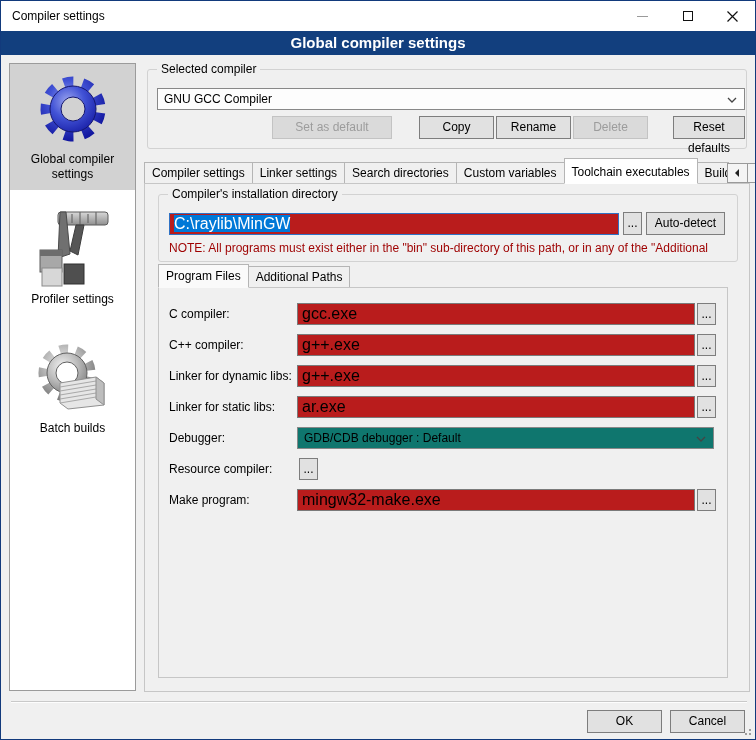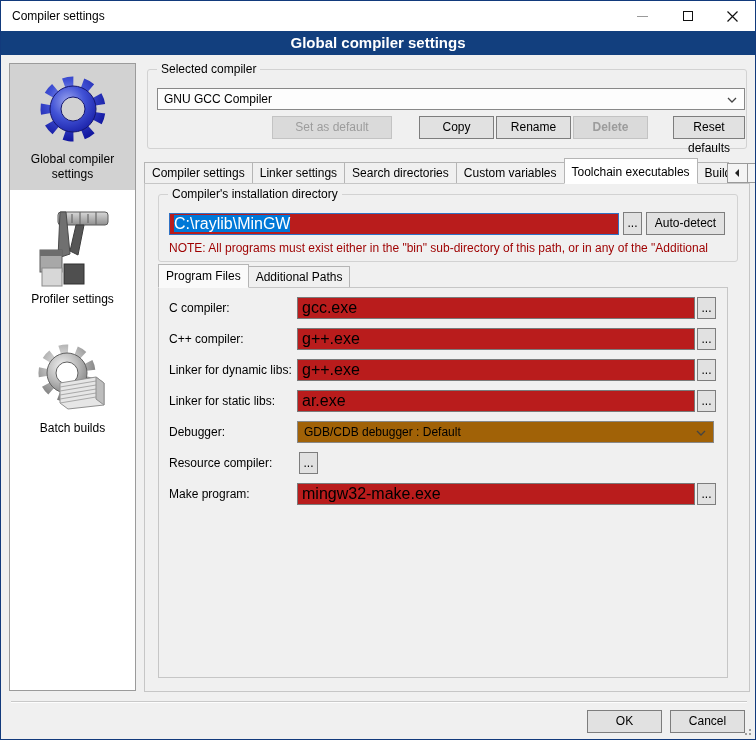--- a/index.html
+++ b/index.html
@@ -30,21 +30,21 @@
   
   .main { position:absolute; left:143px; top:62px; width:606px; }
   .groupbox { position:relative; border:1px solid #d2d2d2; border-radius:3px; background:#f0f0f0; }
   .legend { position:absolute; top:-8px; left:9px; background:#f0f0f0; padding:0 4px;
             font-size:12px; color:#000; line-height:15px; }
   .gb-compiler { margin:6px 3px 0 3px; padding:18px 1px 9px 9px; }
   
   .combo { position:relative; height:22px; border:1px solid #888; background:#fdfdfd;
            font-size:12px; line-height:20px; padding:0 22px 0 6px; color:#000;
            white-space:nowrap; overflow:hidden; }
-  .combo.gray { background:#a16207; }
+  .combo.gray { background:#0f766e; }
   .combo .chev { position:absolute; right:7px; top:8px; }
   
   .btn { display:inline-block; height:23px; background:#e1e1e1; border:1px solid #7d7d7d;
          font-family:"Liberation Sans",sans-serif; font-size:12px; color:#000;
          text-align:center; line-height:21px; }
   .btn.disabled { background:#dadada; border-color:#c3c3c3; color:#9c9c9c; }
   .btn-row { margin-top:6px; display:flex; justify-content:flex-end; align-items:center; }
   
   .tabstrip { display:flex; align-items:flex-end; height:26px; margin-top:8px;
               position:relative; z-index:2; white-space:nowrap; }
@@ -63,21 +63,21 @@
   .textbox { height:22px; border:1px solid #7a7a7a; background:#b91c1c; font-size:16px;
              line-height:20px; padding:0 4px; color:#000; white-space:nowrap; overflow:hidden; }
   .textbox.focused { border:1px solid #3072c4; }
   .sel { background:#0078d7; color:#fff; }
   .dir-input { flex:none; width:450px; }
   .browse-btn { width:19px; margin-left:4px; flex:none; }
   .autodetect-btn { width:79px; margin-left:4px; flex:none; }
   .note { margin-top:6px; font-size:12px; color:#9e0000; white-space:nowrap; overflow:hidden; }
   .subtabstrip { margin-top:1px; margin-left:5px; height:24px;align-items:flex-end; }
   .subtab.active { background:#fafafa; border-bottom:1px solid #fafafa; height:24px; line-height:23px; }
-  .panel.inner { margin-left:5px; width:570px; height:391px; padding:9px 10px; }
+  .panel.inner { margin-left:5px; width:570px; height:391px; padding:15px 10px; }
   .field-row { display:flex; align-items:center; margin-bottom:9px; height:22px; }
   .field-label { flex:none; width:128px; font-size:12px; color:#000; }
   .field-input { flex:none; width:398px; }
   .field-combo { flex:none; width:417px; }
   .mini-browse { width:19px; height:22px; margin-left:2px; flex:none; line-height:20px; }
   
   .footer-divider { position:absolute; left:10px; right:8px; top:700px; height:2px;
                     border-top:1px solid #c9c9c9; border-bottom:1px solid #fdfdfd; }
   .ok-btn { position:absolute; left:586px; top:709px; width:75px; }
   .cancel-btn { position:absolute; left:669px; top:709px; width:75px; }
@@ -171,21 +171,21 @@
       <div class="combo">
         <span>GNU GCC Compiler</span>
         <svg class="chev" width="10" height="6" viewBox="0 0 10 6">
           <polyline points="1,1 5,5 9,1" fill="none" stroke="#444" stroke-width="1.3"></polyline>
         </svg>
       </div>
       <div class="btn-row">
         <span class="btn disabled" style="width:120px;">Set as default</span>
         <span class="btn" style="width:75px; margin-left:27px;">Copy</span>
         <span class="btn" style="width:75px; margin-left:2px;">Rename</span>
-        <span class="btn disabled" style="width:75px; margin-left:2px;font-weight:bold;">Delete</span>
+        <span class="btn disabled" style="width:75px; margin-left:2px;">Delete</span>
         <span class="btn" style="width:72px; margin-left:25px;">Reset defaults</span>
       </div>
     </div>
 
     <div class="tabstrip">
       <span class="tab">Compiler settings</span>
       <span class="tab">Linker settings</span>
       <span class="tab">Search directories</span>
       <span class="tab">Custom variables</span>
       <span class="tab active">Toolchain executables</span>

